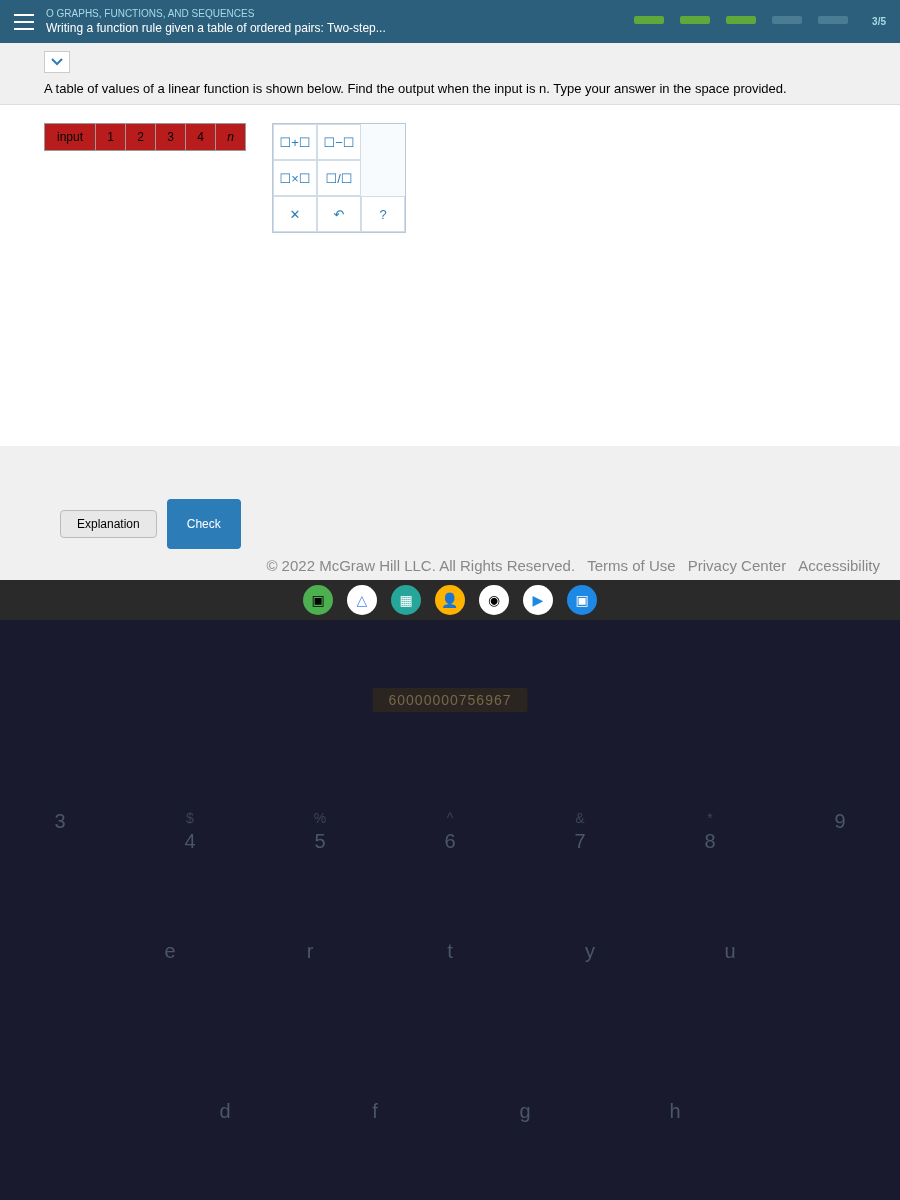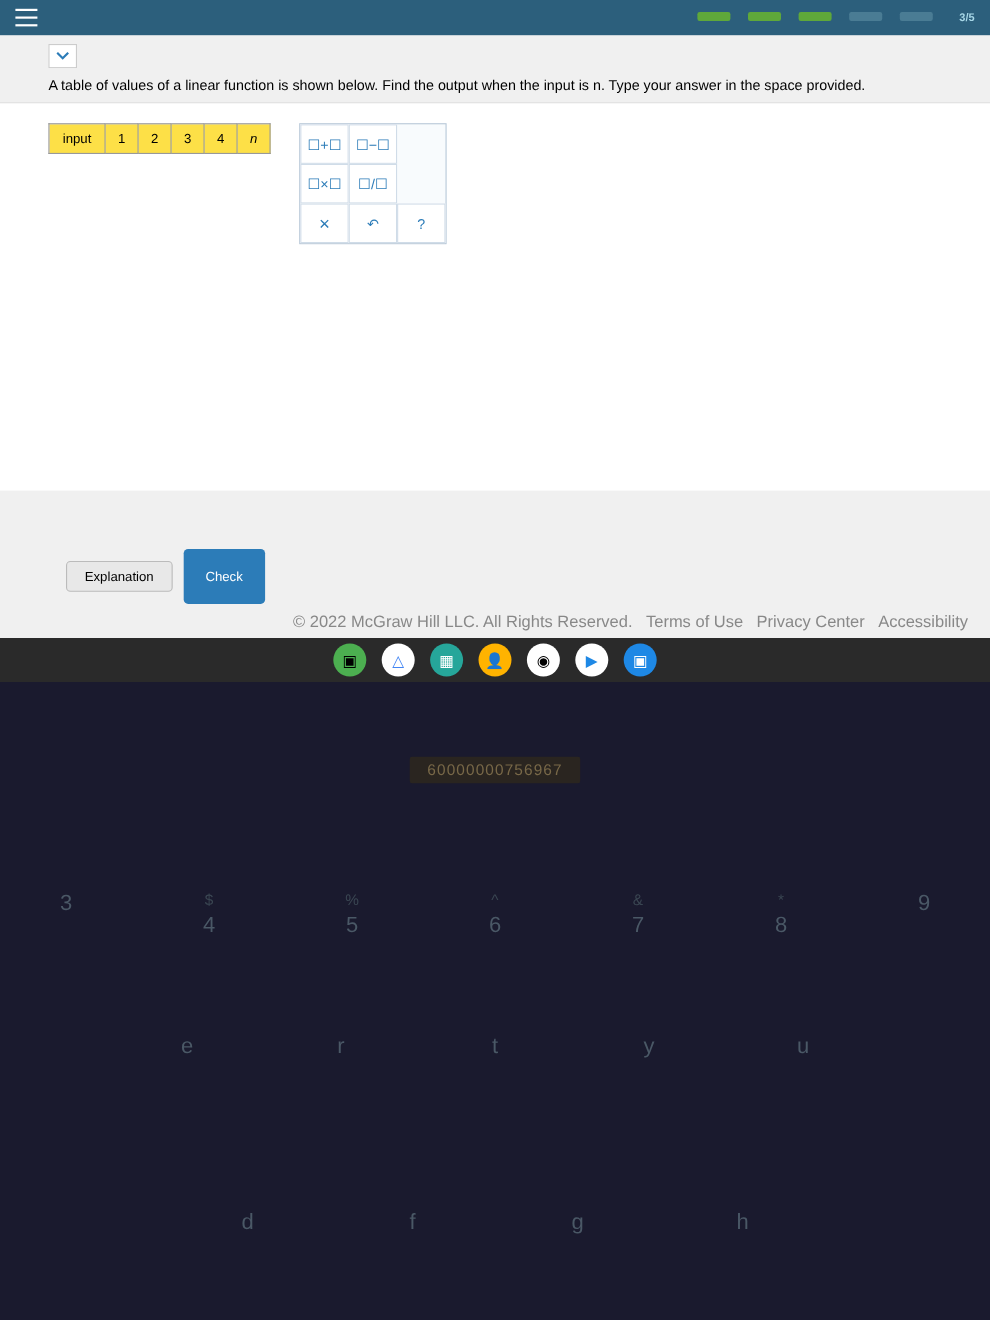--- a/index.html
+++ b/index.html
@@ -65,21 +65,21 @@
     .data-table {
       border: 1px solid #999;
       border-collapse: collapse;
       font-size: 12px;
     }
     .data-table td {
       border: 1px solid #999;
       padding: 6px 10px;
       text-align: center;
       min-width: 30px;
-      background: #fde047;
+      background: #b91c1c;
     }
     .data-table td:first-child { font-weight: normal; padding: 6px 12px; }
     .answer-box {
       border: 2px solid #2c7cb8;
       width: 28px;
       height: 28px;
       display: inline-block;
       background: white;
     }
     .math-palette {
@@ -187,20 +187,24 @@
   </style>
 </head>
 <body>
 
 <div class="app-window">
   <div class="header">
     <div class="hamburger">
       <span></span>
         <span></span>
         <span></span>
+    </div>
+    <div class="header-text">
+      <div class="breadcrumb-top">O GRAPHS, FUNCTIONS, AND SEQUENCES</div>
+      <div class="lesson-title">Writing a function rule given a table of ordered pairs: Two-step...</div>
     </div>
     <div class="progress-area">
       <div class="progress-seg filled"></div>
       <div class="progress-seg filled"></div>
       <div class="progress-seg filled"></div>
       <div class="progress-seg"></div>
       <div class="progress-seg"></div>
       <span class="score">3/5</span>
     </div>
   </div>

